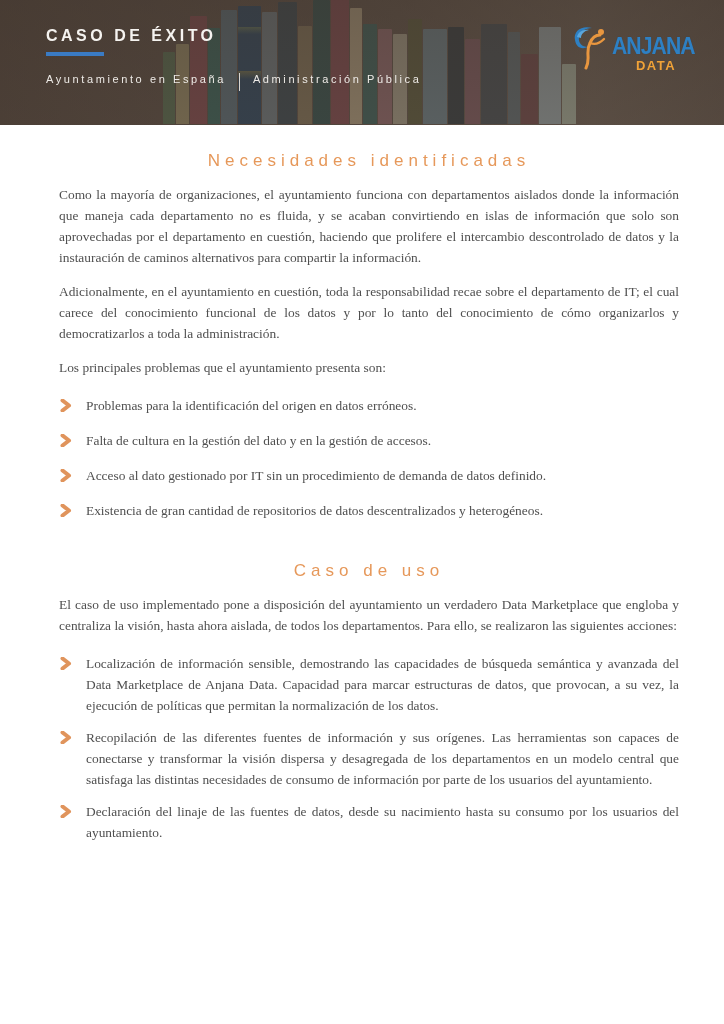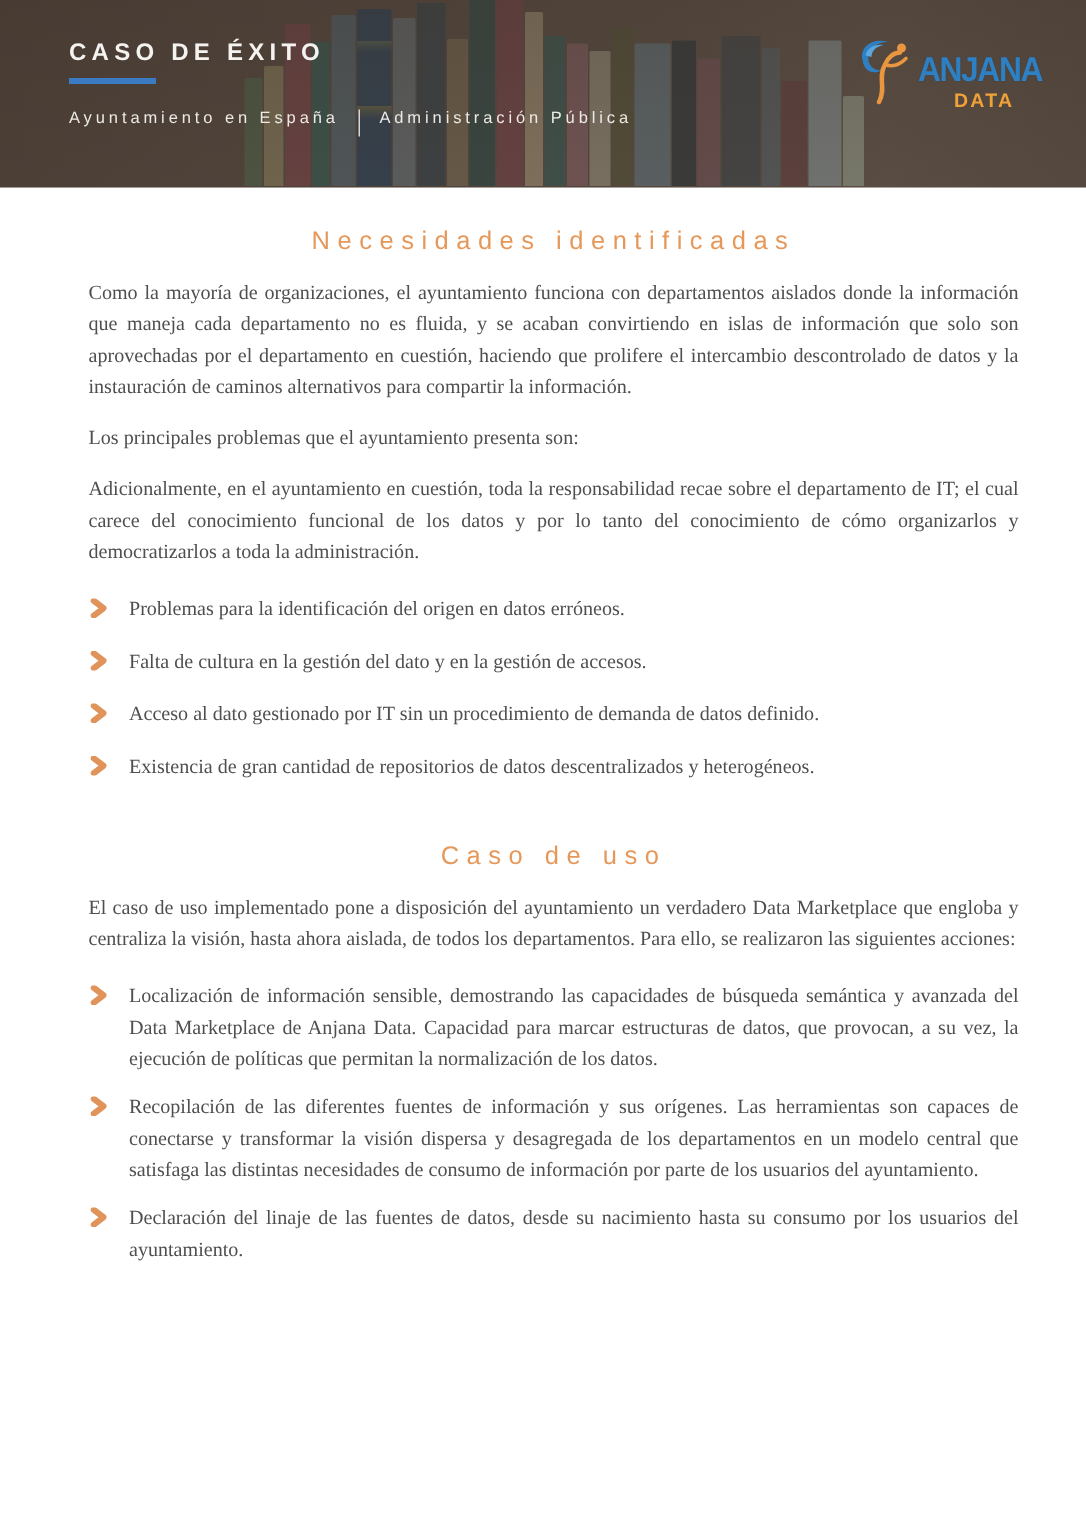--- a/index.html
+++ b/index.html
@@ -129,22 +129,22 @@
         <span class="logo-sub">DATA</span>
       </div>
     </div>
   </header>
 
   <main>
 
     <section class="s1">
       <h2 class="section-heading">Necesidades identificadas</h2>
       <p class="body-par first">Como la mayoría de organizaciones, el ayuntamiento funciona con departamentos aislados donde la información que maneja cada departamento no es fluida, y se acaban convirtiendo en islas de información que solo son aprovechadas por el departamento en cuestión, haciendo que prolifere el intercambio descontrolado de datos y la instauración de caminos alternativos para compartir la información.</p>
+      <p class="body-par">Adicionalmente, en el ayuntamiento en cuestión, toda la responsabilidad recae sobre el departamento de IT; el cual carece del conocimiento funcional de los datos y por lo tanto del conocimiento de cómo organizarlos y democratizarlos a toda la administración.</p>
       <p class="body-par">Los principales problemas que el ayuntamiento presenta son:</p>
-      <p class="body-par">Adicionalmente, en el ayuntamiento en cuestión, toda la responsabilidad recae sobre el departamento de IT; el cual carece del conocimiento funcional de los datos y por lo tanto del conocimiento de cómo organizarlos y democratizarlos a toda la administración.</p>
       <ul class="bullet-list">
         <li>
           <svg class="chev" width="12" height="13" viewBox="0 0 12 13">
               <path d="M2.5 1.5 L9 6.5 L2.5 11.5" fill="none" stroke="#e0945c" stroke-width="4" stroke-linecap="round" stroke-linejoin="round"></path>
             </svg>
           <span>Problemas para la identificación del origen en datos erróneos.</span>
         </li>
         <li>
           <svg class="chev" width="12" height="13" viewBox="0 0 12 13">
               <path d="M2.5 1.5 L9 6.5 L2.5 11.5" fill="none" stroke="#e0945c" stroke-width="4" stroke-linecap="round" stroke-linejoin="round"></path>

